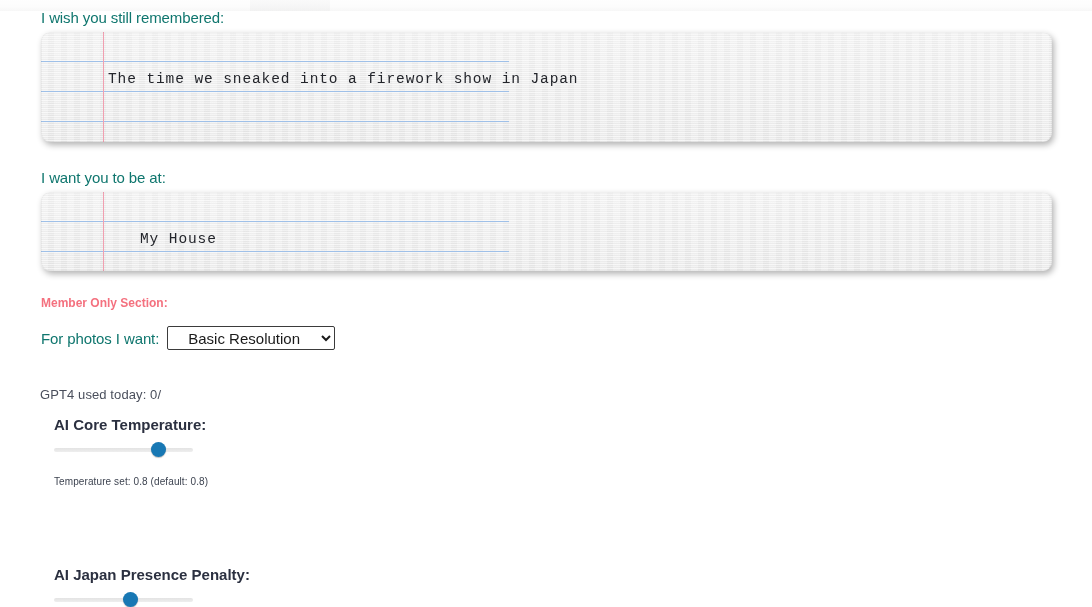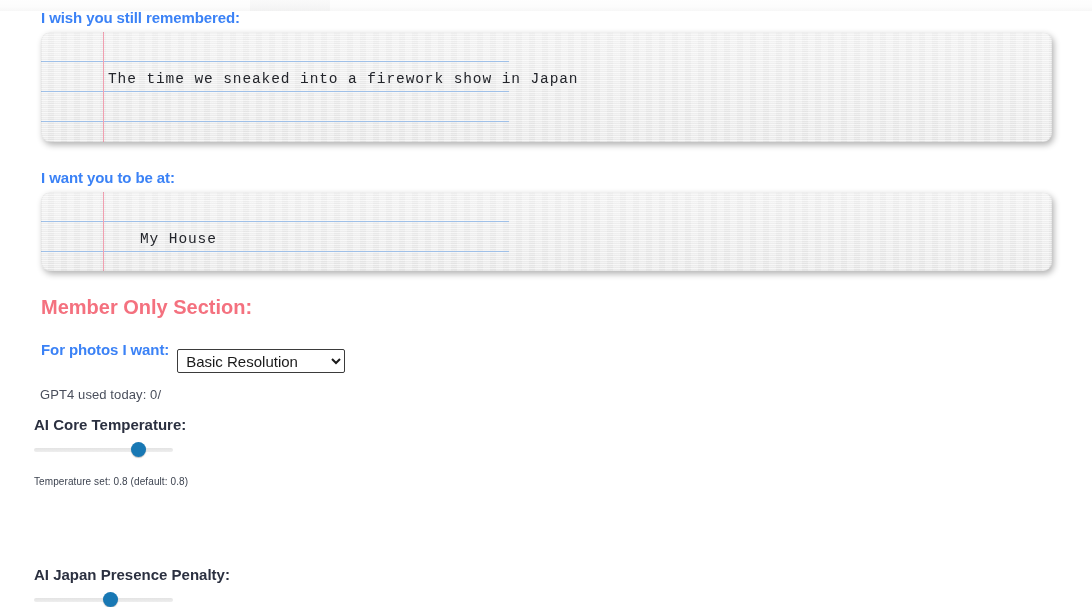--- a/index.html
+++ b/index.html
@@ -35,22 +35,22 @@
 
   .page {
     position: absolute;
     left: 0; top: 0;
     width: 1092px;
     height: 607px;
   }
 
   .label {
     font-size: 15px;
-    font-weight: bold;
-    color: #3b82f6;
+    font-weight: normal;
+    color: #0f766e;
     letter-spacing: -0.1px;
   }
 
   
   .paper-wrap {
     position: absolute;
     border-radius: 9px;
     background-color: #ededed;
     background-image:
       
@@ -91,21 +91,21 @@
 
   #memory-paper  { left: 41px; top: 32px;  width: 1011px; height: 110px; }
   #memory-paper .paper-text  { top: 39px; text-align: center; }
   #location-paper { left: 41px; top: 192px; width: 1011px; height: 79px; }
   #location-paper .paper-text { top: 39px; margin-left: 32px; }
 
   
   .member-heading {
     position: absolute;
     left: 41px; top: 296px;
-    font-size: 20px;
+    font-size: 12px;
     font-weight: bold;
     color: #f4717f;
   }
 
   .field-row {
     position: absolute;
     display: flex;
     align-items: center;
     gap: 8px;
   }
@@ -114,39 +114,38 @@
 
   .field-row .label { font-size: 15px; }
 
   select.native {
     font-family: "Liberation Sans", sans-serif;
     font-size: 15px;
     color: #1a1a1a;
     background: #ffffff;
     border: 1px solid #3b3b3b;
     border-radius: 2px;
-    padding: 2px 4px 3px 4px;
+    padding: 2px 4px 3px 16px;
     height: 24px;
     line-height: 18px;
     box-sizing: border-box;
-    margin-top: 23px;
   }
   #photos-select { width: 168px; }
   #aicore-select { width: 242px; }
 
   .usage-note {
     position: absolute;
     left: 40px; top: 387px;
     font-size: 13px;
     color: #4a4f5c;
     letter-spacing: 0.1px;
   }
 
   
-  .slider-block { position: absolute; left: 34px; }
+  .slider-block { position: absolute; left: 54px; }
   .slider-title {
     font-size: 15px;
     font-weight: bold;
     color: #2b3040;
     margin: 0 0 10px 0;
   }
   .track {
     position: relative;
     width: 139px;
     height: 14px;

